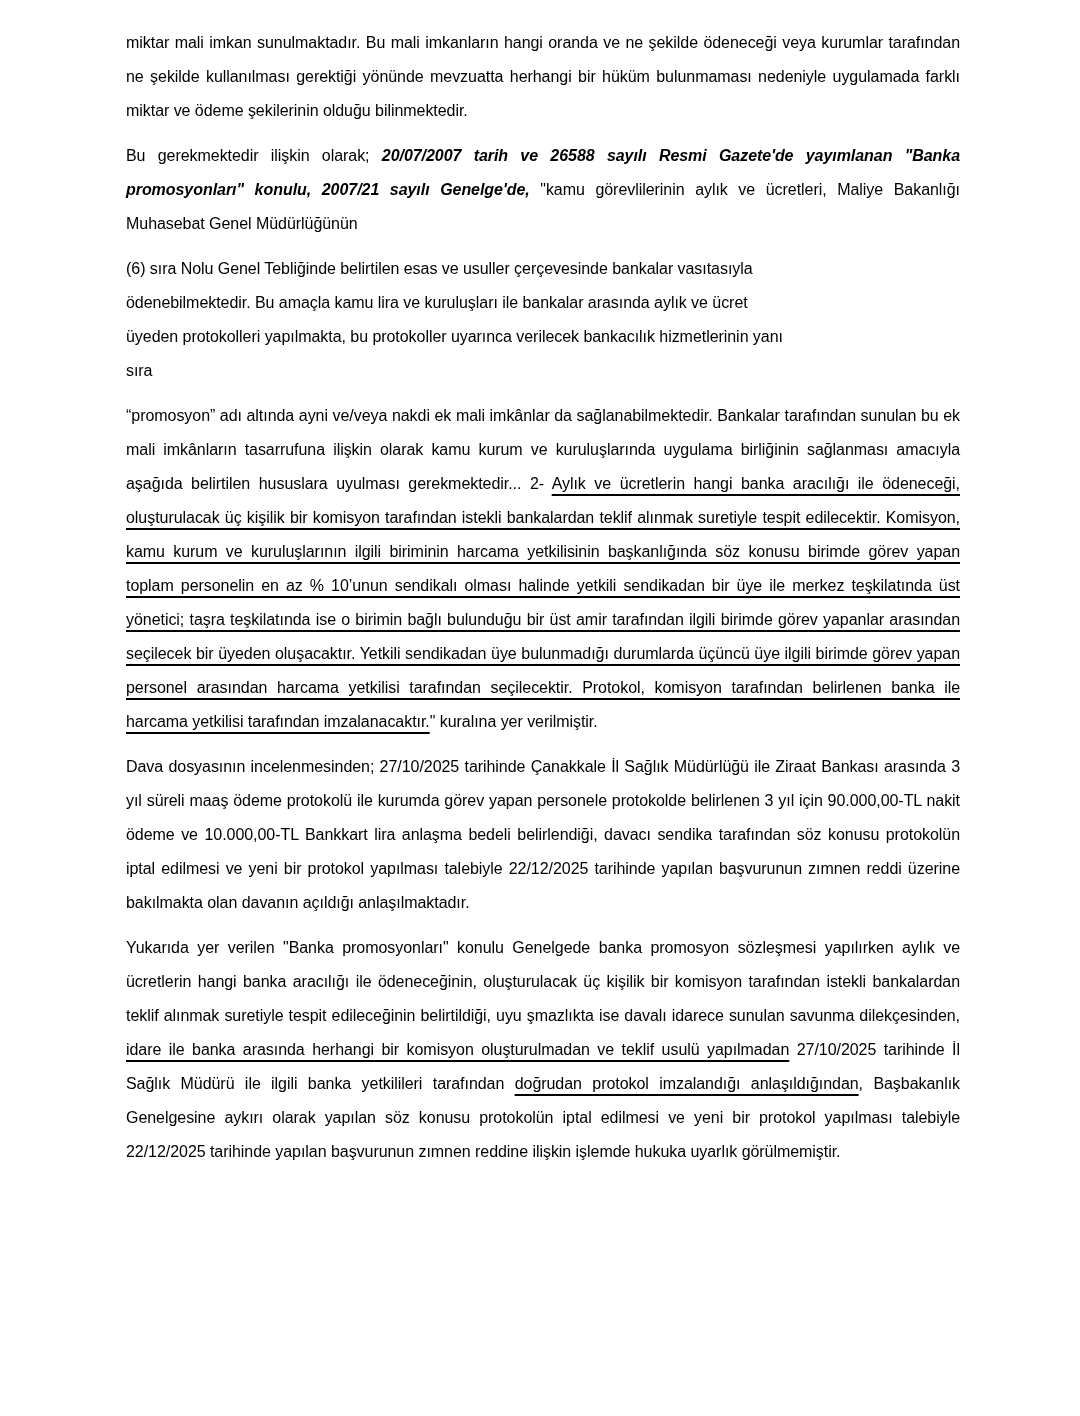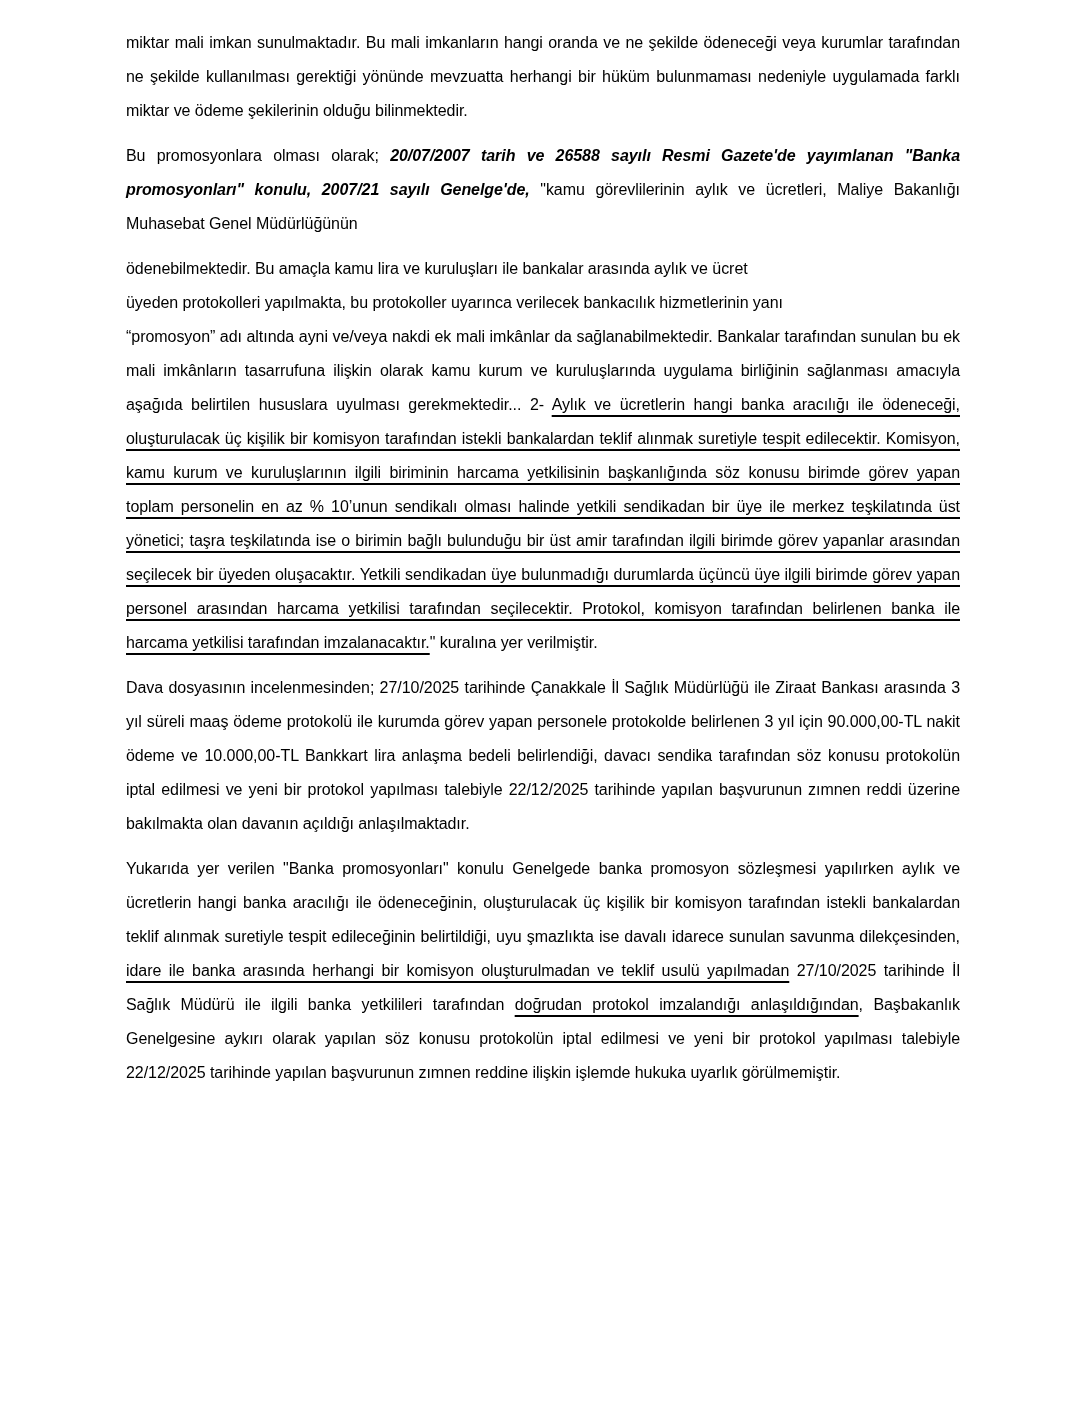--- a/index.html
+++ b/index.html
@@ -54,24 +54,26 @@
   }
 </style>
 </head>
 <body>
 
 <div class="page">
   <div class="doc-body">
 
     <p class="para">miktar mali imkan sunulmaktadır. Bu mali imkanların hangi oranda ve ne şekilde ödeneceği veya kurumlar tarafından ne şekilde kullanılması gerektiği yönünde mevzuatta herhangi bir hüküm bulunmaması nedeniyle uygulamada farklı miktar ve ödeme şekilerinin olduğu bilinmektedir.</p>
 
-    <p class="para"><span>Bu promosyonlara olması olarak;</span> <b class="b">20/07/2007 tarih ve 26588 sayılı Resmi Gazete'de yayımlanan "Banka promosyonları" konulu, 2007/21 sayılı Genelge'de,</b> <span>"kamu görevlilerinin aylık ve ücretleri, Maliye Bakanlığı Muhasebat Genel Müdürlüğünün</span></p>
+    <p class="para"><span>Bu gerekmektedir ilişkin olarak;</span> <b class="b">20/07/2007 tarih ve 26588 sayılı Resmi Gazete'de yayımlanan "Banka promosyonları" konulu, 2007/21 sayılı Genelge'de,</b> <span>"kamu görevlilerinin aylık ve ücretleri, Maliye Bakanlığı Muhasebat Genel Müdürlüğünün</span></p>
 
+    <p class="para left tight">(6) sıra Nolu Genel Tebliğinde belirtilen esas ve usuller çerçevesinde bankalar vasıtasıyla</p>
     <p class="para left tight">ödenebilmektedir. Bu amaçla kamu lira ve kuruluşları ile bankalar arasında aylık ve ücret</p>
     <p class="para left tight">üyeden protokolleri yapılmakta, bu protokoller uyarınca verilecek bankacılık hizmetlerinin yanı</p>
+    <p class="para left">sıra</p>
 
     <p class="para"><span>“promosyon” adı altında ayni ve/veya nakdi ek mali imkânlar da sağlanabilmektedir. Bankalar tarafından sunulan bu ek mali imkânların tasarrufuna ilişkin olarak kamu kurum ve kuruluşlarında uygulama birliğinin sağlanması amacıyla aşağıda belirtilen hususlara uyulması gerekmektedir... 2- </span><span class="u">Aylık ve ücretlerin hangi banka aracılığı ile ödeneceği, oluşturulacak üç kişilik bir komisyon tarafından istekli bankalardan teklif alınmak suretiyle tespit edilecektir. Komisyon, kamu kurum ve kuruluşlarının ilgili biriminin harcama yetkilisinin başkanlığında söz konusu birimde görev yapan toplam personelin en az % 10’unun sendikalı olması halinde yetkili sendikadan bir üye ile merkez teşkilatında üst yönetici; taşra teşkilatında ise o birimin bağlı bulunduğu bir üst amir tarafından ilgili birimde görev yapanlar arasından seçilecek bir üyeden oluşacaktır. Yetkili sendikadan üye bulunmadığı durumlarda üçüncü üye ilgili birimde görev yapan personel arasından harcama yetkilisi tarafından seçilecektir. Protokol, komisyon tarafından belirlenen banka ile harcama yetkilisi tarafından imzalanacaktır.</span><span>" kuralına yer verilmiştir.</span></p>
 
     <p class="para">Dava dosyasının incelenmesinden; 27/10/2025 tarihinde Çanakkale İl Sağlık Müdürlüğü ile Ziraat Bankası arasında 3 yıl süreli maaş ödeme protokolü ile kurumda görev yapan personele protokolde belirlenen 3 yıl için 90.000,00-TL nakit ödeme ve 10.000,00-TL Bankkart lira anlaşma bedeli belirlendiği, davacı sendika tarafından söz konusu protokolün iptal edilmesi ve yeni bir protokol yapılması talebiyle 22/12/2025 tarihinde yapılan başvurunun zımnen reddi üzerine bakılmakta olan davanın açıldığı anlaşılmaktadır.</p>
 
     <p class="para"><span>Yukarıda yer verilen "Banka promosyonları" konulu Genelgede banka promosyon sözleşmesi yapılırken aylık ve ücretlerin hangi banka aracılığı ile ödeneceğinin, oluşturulacak üç kişilik bir komisyon tarafından istekli bankalardan teklif alınmak suretiyle tespit edileceğinin belirtildiği, uyu şmazlıkta ise davalı idarece sunulan savunma dilekçesinden, </span><span class="u">idare ile banka arasında herhangi bir komisyon oluşturulmadan ve teklif usulü yapılmadan</span><span> 27/10/2025 tarihinde İl Sağlık Müdürü ile ilgili banka yetkilileri tarafından </span><span class="u">doğrudan protokol imzalandığı anlaşıldığından</span><span>, Başbakanlık Genelgesine aykırı olarak yapılan söz konusu protokolün iptal edilmesi ve yeni bir protokol yapılması talebiyle 22/12/2025 tarihinde yapılan başvurunun zımnen reddine ilişkin işlemde hukuka uyarlık görülmemiştir.</span></p>
 
   </div>
 </div>
 

